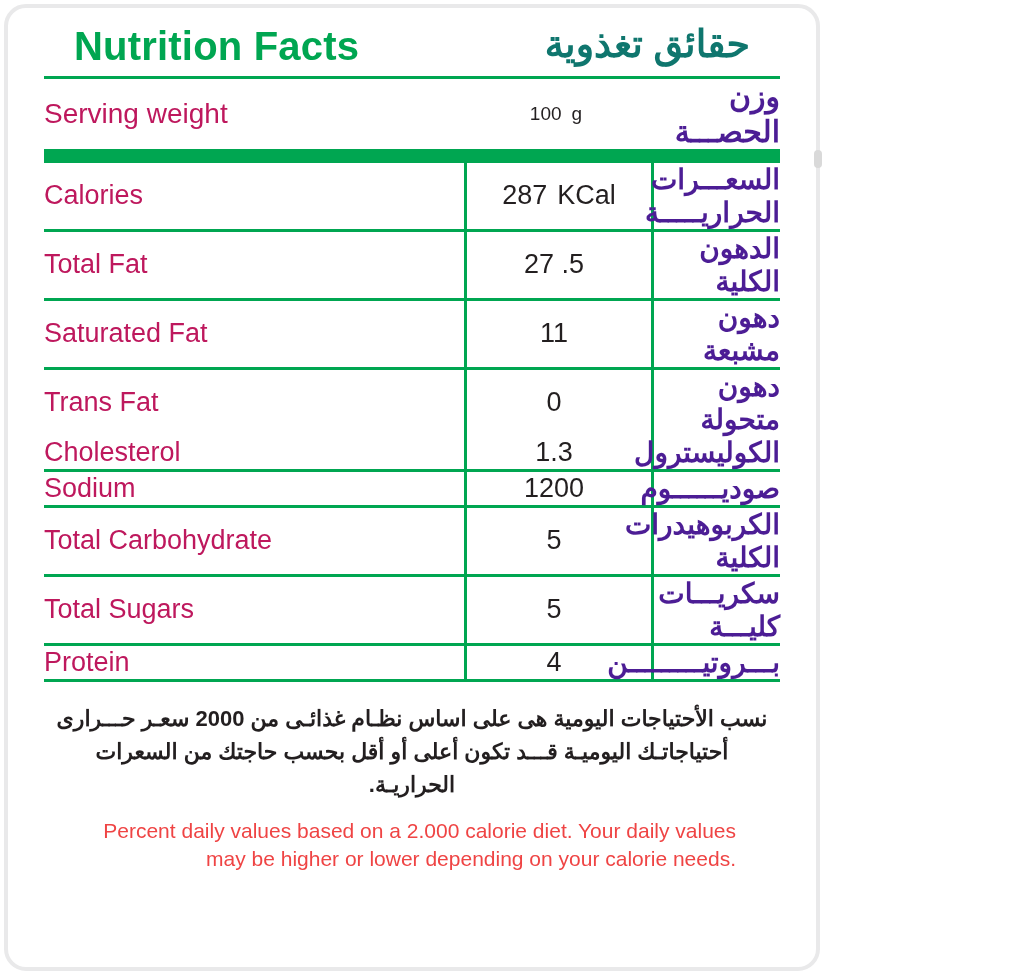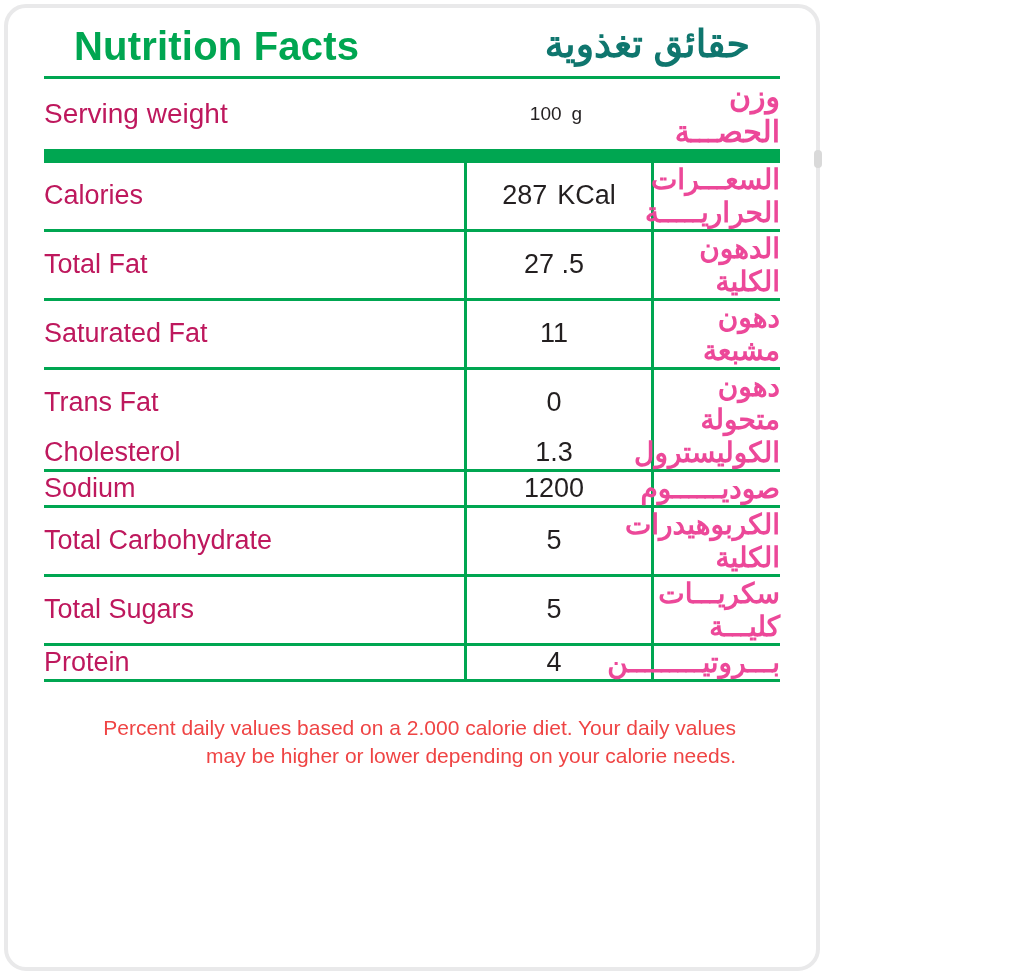--- a/index.html
+++ b/index.html
@@ -104,21 +104,21 @@
     white-space: nowrap;
   }
   td.value .unit {
     padding-left: 10px;
   }
   td.label-ar {
     font-size: 28px;
     font-weight: 700;
     direction: rtl;
     padding: 14px 44px 14px 0;
-    color: #ec4899;
+    color: #4c1d95;
   }
 
   
   tr.serving td.value {
     border-left: 0;
     border-right: 0;
     font-size: 19px;
   }
   tr.serving td.label-en { font-size: 28px; }
   tr.serving td.label-ar { font-size: 30px; }
@@ -248,17 +248,18 @@
         <td class="label-en">Protein</td>
         <td class="value">
           <span>4</span><span class="unit"></span>
         </td>
         <td class="label-ar">بـــروتيـــــــــن</td>
       </tr>
     </tbody>
       </table>
 
     <div class="footnotes">
+      <div class="note-ar">نسب الأحتياجات اليومية هى على اساس نظـام غذائـى من 2000 سعـر حـــرارى أحتياجاتـك اليوميـة قـــد تكون أعلى أو أقل بحسب حاجتك من السعرات الحرارﻳـة.</div>
       <div class="note-en">Percent daily values based on a 2.000 calorie diet. Your daily values may be higher or lower depending on your calorie needs.</div>
     </div>
 
   </div>
 </div>
 
 </body></html>

